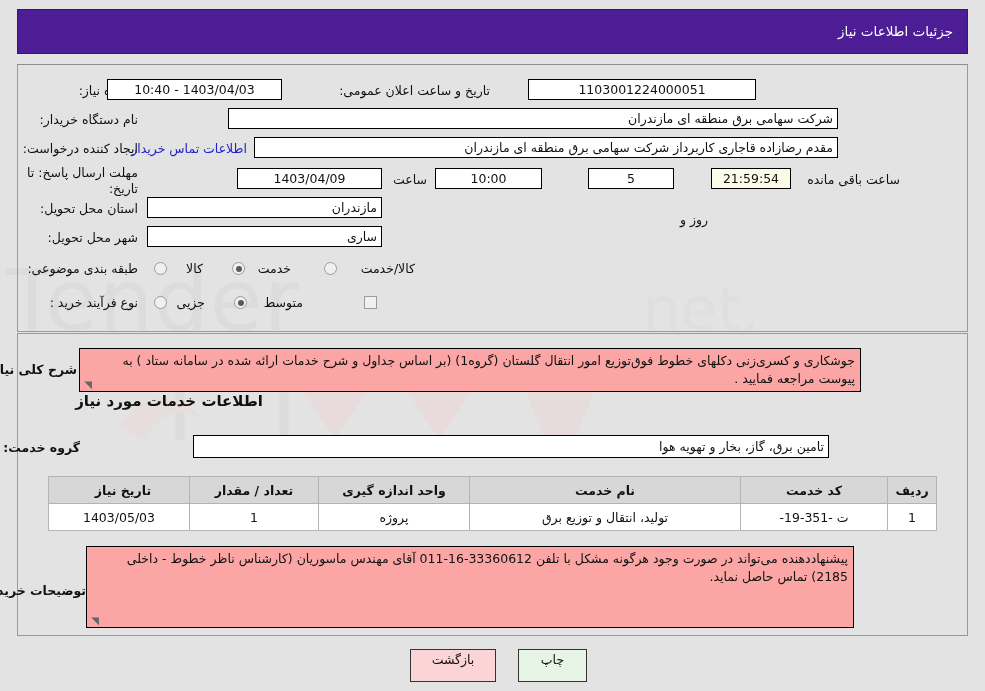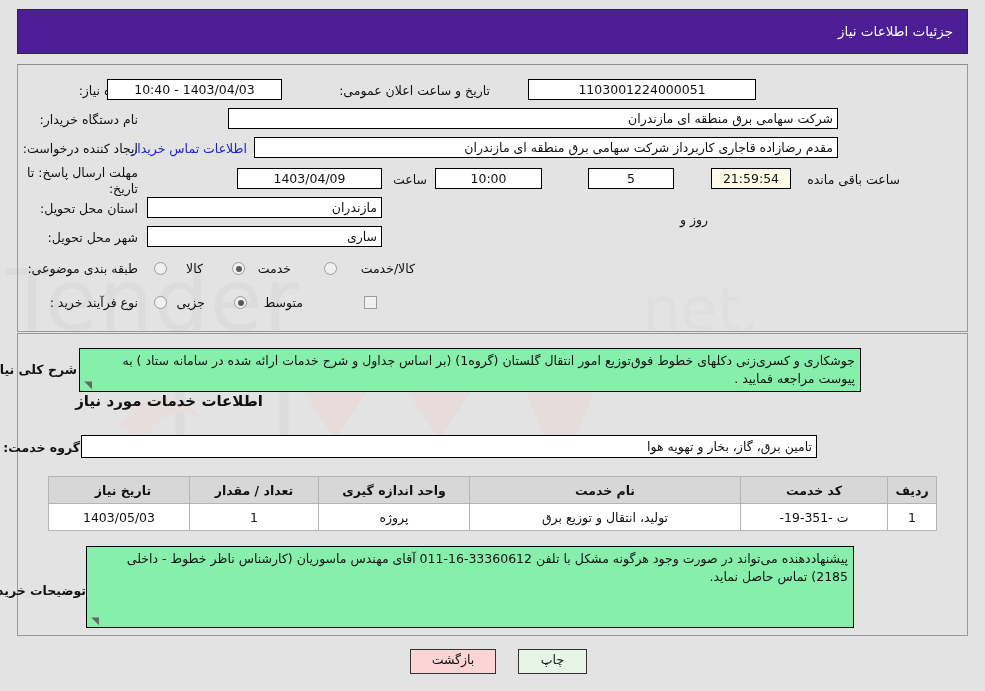--- a/index.html
+++ b/index.html
@@ -129,21 +129,21 @@
     border: 1px solid #9b9b9b;
     background: #f0f0f0;
     box-sizing: border-box;
     z-index: 2;
   }
 
   
   .ta {
     position: absolute;
     border: 1px solid #000;
-    background: #86efac;
+    background: #fca5a5;
     box-sizing: border-box;
     font-size: 12.5px;
     line-height: 18px;
     padding: 3px 5px 0 5px;
     color: #111;
     z-index: 2;
     overflow: hidden;
     text-align: right;
   }
   .ta .grip {
@@ -182,21 +182,21 @@
     text-align: center;
     color: #111;
     white-space: nowrap;
   }
 
   
   .btn {
     position: absolute;
     border: 1px solid #333;
     box-sizing: border-box;
-    height: 25px;
+    height: 33px;
     font-size: 12.5px;
     line-height: 19px;
     text-align: center;
     cursor: pointer;
     color: #111;
     z-index: 3;
     font-family: "DejaVu Sans", "Liberation Sans", sans-serif;
   }
   .btn.print { background: #e6f5e6; }
   .btn.back  { background: #fbd5d5; }
@@ -269,21 +269,21 @@
 
   <div class="lbl bold" style="right:908px; top:362px;">شرح کلی نیاز:</div>
   <div class="ta" style="right:124px; top:348px; width:782px; height:44px;">
     <span>جوشکاری و کسری‌زنی دکلهای خطوط فوق‌توزیع امور انتقال گلستان (گروه1) (بر اساس جداول و شرح خدمات ارائه شده در سامانه ستاد ) به پیوست مراجعه فمایید .</span>
     <span class="grip">◥</span>
   </div>
 
   <div class="lbl bold" style="right:722px; top:393px; font-size:15px;">اطلاعات خدمات مورد نیاز</div>
 
   <div class="lbl bold" style="right:905px; top:440px;">گروه خدمت:</div>
-  <div class="fld right" style="right:168px; top:435px; width:736px; height:23px; line-height:21px;">تامین برق، گاز، بخار و تهویه هوا</div>
+  <div class="fld right" style="right:156px; top:435px; width:636px; height:23px; line-height:21px;">تامین برق، گاز، بخار و تهویه هوا</div>
 
   <table class="tbl">
     <thead>
       <tr>
         <th style="width:40px;">ردیف</th>
         <th style="width:138px;">کد خدمت</th>
         <th>نام خدمت</th>
         <th style="width:142px;">واحد اندازه گیری</th>
         <th style="width:120px;">تعداد / مقدار</th>
         <th style="width:124px;padding-left:12px;">تاریخ نیاز</th>

